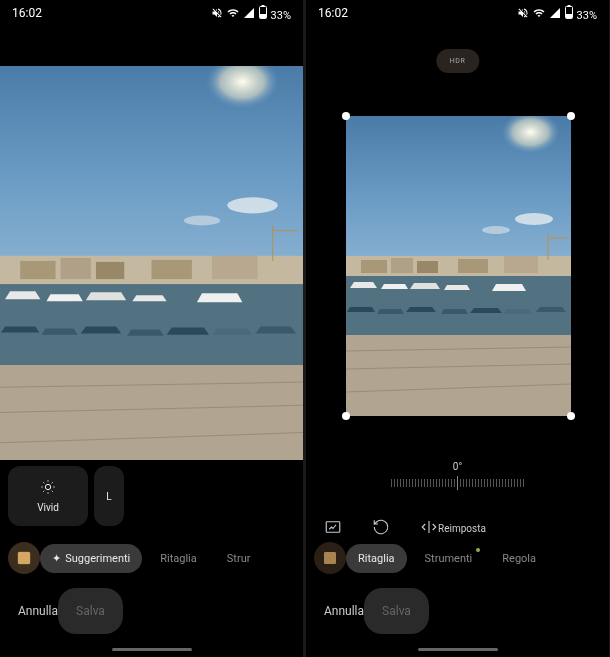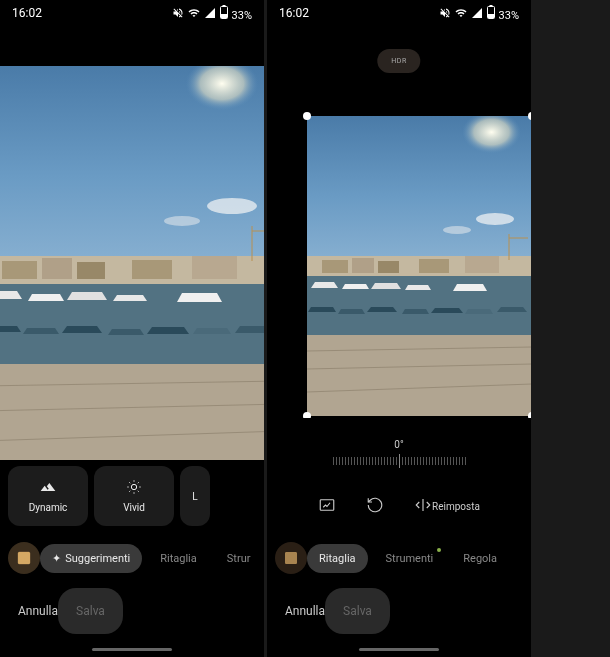--- a/index.html
+++ b/index.html
@@ -6,21 +6,21 @@
     body {
       background: #1a1a1a;
       display: flex;
       gap: 3px;
       font-family: -apple-system, Roboto, sans-serif;
       width: 610px;
       height: 657px;
       overflow: hidden;
     }
     .phone {
-      width: 264px;
+      width: 303px;
       height: 657px;
       background: #000;
       position: relative;
       display: flex;
       flex-direction: column;
     }
     .status-bar {
       height: 26px;
       display: flex;
       justify-content: space-between;
@@ -120,24 +120,24 @@
     .rotation-label { font-size: 10px; margin-bottom: 4px; }
     .rotation-ticks {
       display: flex;
       gap: 2px;
       align-items: center;
     }
     .tick { width: 1px; height: 8px; background: #555; }
     .tick.mid { height: 14px; background: #888; }
     .crop-tools {
       display: flex;
-      justify-content: center;
+      justify-content: flex-start;
       align-items: center;
       padding: 0 18px;
-      margin-bottom: 26px;
+      margin-bottom: 4px;
       color: #ccc;
       font-size: 10px;
     }
     .crop-tools-icons { display: flex; gap: 30px; }
     .bottom-tabs {
       display: flex;
       align-items: center;
       padding: 0 8px;
       gap: 0;
       margin-bottom: 14px;
@@ -291,28 +291,20 @@
         <rect y="298" width="300" height="112" fill="#a89c88" opacity="0.4"></rect>
         <line x1="0" y1="320" x2="300" y2="315" stroke="#988c78" stroke-width="1"></line>
         <line x1="0" y1="345" x2="300" y2="338" stroke="#988c78" stroke-width="1"></line>
         <line x1="0" y1="375" x2="300" y2="365" stroke="#988c78" stroke-width="1"></line>
       </svg>
     </div>
   </div>
 
   <div class="bottom-section-left">
     <div class="suggestion-row">
-      <div class="suggestion-card">
-        <span class="icon">
-          <svg width="16" height="16" viewBox="0 0 24 24" fill="#e8e8e8">
-              <path d="M14 6l-3.75 5 2.85 3.8-1.6 1.2C9.81 13.75 7 10 7 10l-6 8h22L14 6z"></path>
-            </svg>
-        </span>
-        <span>Dynamic</span>
-      </div>
       <div class="suggestion-card">
         <span class="icon">
           <svg width="16" height="16" viewBox="0 0 24 24" fill="none" stroke="#e8e8e8" stroke-width="1.5">
               <circle cx="12" cy="12" r="4"></circle>
               <path d="M12 2v2m0 16v2M4.93 4.93l1.41 1.41m11.32 11.32l1.41 1.41M2 12h2m16 0h2M4.93 19.07l1.41-1.41m11.32-11.32l1.41-1.41"></path>
             </svg>
         </span>
         <span>Vivid</span>
       </div>
       <div class="suggestion-card" style="flex:0 0 30px">

